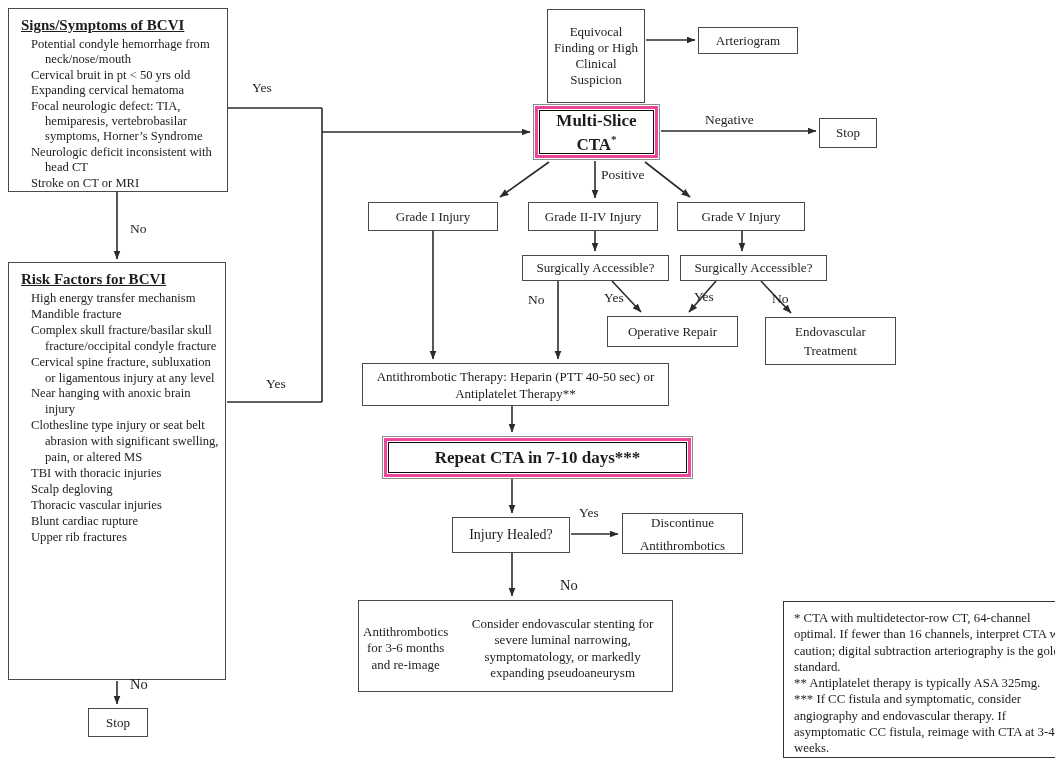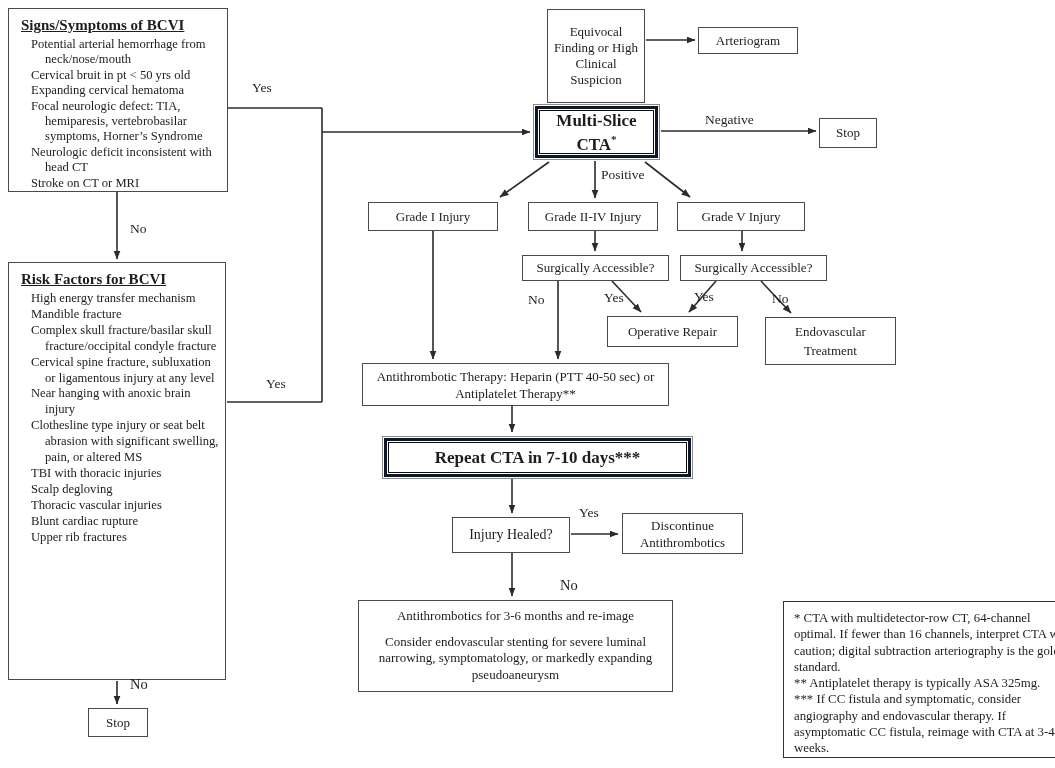--- a/index.html
+++ b/index.html
@@ -22,31 +22,31 @@
     font-weight:bold; text-decoration:underline; font-size:15px; margin:0 0 3px 2px;
   }
   .listbox ul { list-style:none; margin:0; padding:0 0 0 12px; font-size:12.6px; }
   .listbox li { padding-left:14px; text-indent:-14px; }
   .signs li { line-height:15.4px; }
   .risk li  { line-height:15.9px; }
   .heavy {
     position:absolute; background:#fff; border:1px solid #8a8a8a;
     box-sizing:border-box; z-index:1; padding:1px;
   }
-  .heavy .h2 { border:3px solid #0f172a; padding:1px; height:100%; box-sizing:border-box; }
+  .heavy .h2 { border:3px solid #ec4899; padding:1px; height:100%; box-sizing:border-box; }
   .heavy .h3 {
     border:1px solid #0a0a0a; height:100%; box-sizing:border-box;
     display:flex; align-items:center; justify-content:center; text-align:center;
     font-weight:bold;
   }
   .cta-text { font-size:17px; line-height:19px; }
   .cta-text sup { font-size:11px; }
   .repeat-text { font-size:17px; }
   .elabel { position:absolute; z-index:2; font-size:13.5px; background:transparent; }
-  .followup { flex-direction:column; justify-content:flex-start; padding-top:7px; gap:9px; line-height:16.5px; }
+  .followup { flex-direction:row; justify-content:flex-start; padding-top:7px; gap:9px; line-height:16.5px; }
   .footnotes {
     position:absolute; background:#fff; border:1px solid #333;
     box-sizing:border-box; z-index:1; text-align:left;
     font-size:12.8px; line-height:16.3px; padding:8px 8px 6px 10px;margin-left:36px;
   }
 </style>
 </head>
 <body>
 
 <div id="stage">
@@ -80,21 +80,21 @@
       <line x1="512" y1="479" x2="512" y2="513" marker-end="url(#arr)"></line>
       <line x1="571" y1="534" x2="618" y2="534" marker-end="url(#arr)"></line>
       <line x1="512" y1="553" x2="512" y2="596" marker-end="url(#arr)"></line>
       <line x1="117" y1="681" x2="117" y2="704" marker-end="url(#arr)"></line>
     </g>
   </svg>
 
   <div class="listbox signs" style="left:8px; top:8px; width:220px; height:184px;">
     <div class="ltitle">Signs/Symptoms of BCVI</div>
     <ul>
-      <li>Potential arterial hemorrhage from neck/nose/mouth</li>
+      <li>Potential condyle hemorrhage from neck/nose/mouth</li>
       <li>Cervical bruit in pt &lt; 50 yrs old</li>
       <li>Expanding cervical hematoma</li>
       <li>Focal neurologic defect: TIA, hemiparesis, vertebrobasilar symptoms, Horner’s Syndrome</li>
       <li>Neurologic deficit inconsistent with head CT</li>
       <li>Stroke on CT or MRI</li>
     </ul>
   </div>
 
   <div class="listbox risk" style="left:8px; top:262px; width:218px; height:418px;">
     <div class="ltitle">Risk Factors for BCVI</div>
@@ -143,21 +143,21 @@
 
   <div class="heavy" style="left:382px; top:436px; width:311px; height:43px;">
     <div class="h2">
         <div class="h3 repeat-text">
       <span>Repeat CTA in 7-10 days***</span>
     </div>
       </div>
   </div>
 
   <div class="box" style="left:452px; top:517px; width:118px; height:36px; font-size:14px;">Injury Healed?</div>
-  <div class="box" style="left:622px; top:513px; width:121px; height:41px; line-height:17px;">Discontinue Antithrombotics</div>
+  <div class="box" style="left:622px; top:513px; width:121px; height:41px; line-height:23px;">Discontinue Antithrombotics</div>
 
   <div class="box followup" style="left:358px; top:600px; width:315px; height:92px;">
     <div>Antithrombotics for 3-6 months and re-image</div>
     <div style="max-width:290px;">Consider endovascular stenting for severe luminal narrowing, symptomatology, or markedly expanding pseudoaneurysm</div>
   </div>
 
   <div class="footnotes" style="left:747px; top:601px; width:299px; height:157px;">
     <div>* CTA with multidetector-row CT, 64-channel optimal. If fewer than 16 channels, interpret CTA with caution; digital subtraction arteriography is the gold standard.</div>
     <div>** Antiplatelet therapy is typically ASA 325mg.</div>
     <div>*** If CC fistula and symptomatic, consider angiography and endovascular therapy.  If asymptomatic CC fistula, reimage with CTA at 3-4 weeks.</div>

